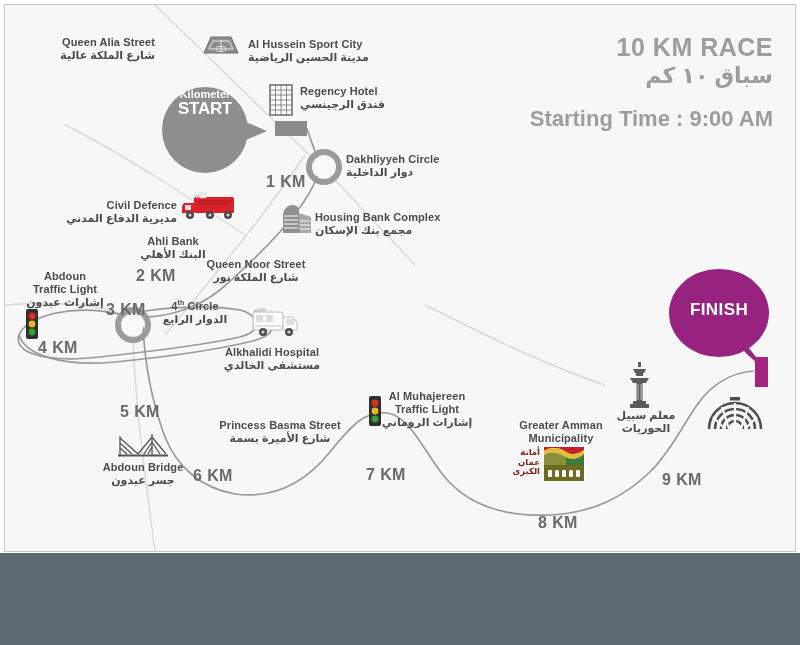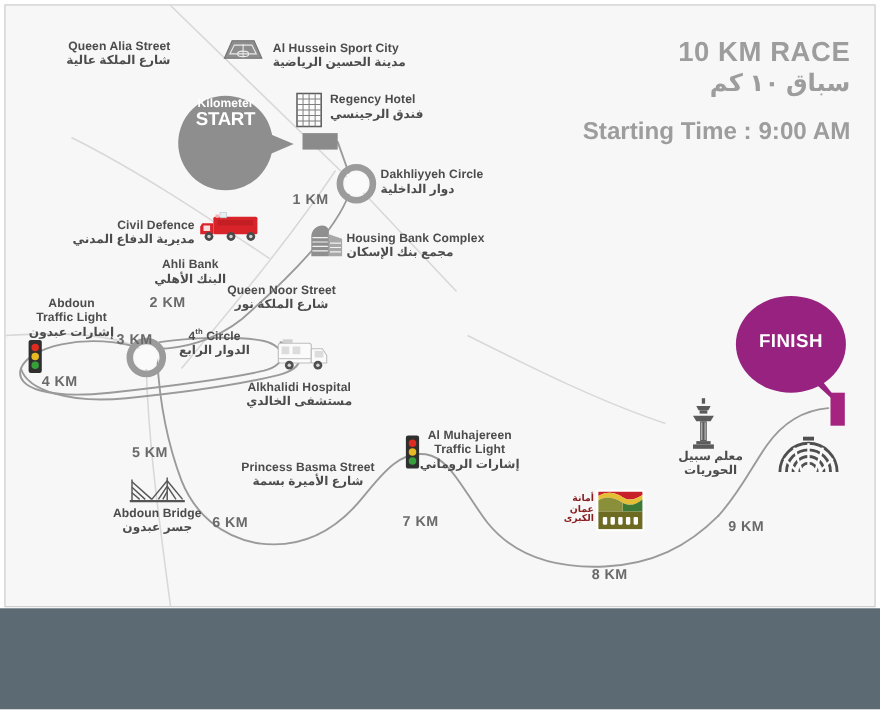--- a/index.html
+++ b/index.html
@@ -20,21 +20,21 @@
 
   
   .lbl{position:absolute;color:#4c4c4c;line-height:1.18;white-space:nowrap;}
   .lbl .en{font-size:11px;font-weight:bold;letter-spacing:.1px;}
   .lbl .ar{font-size:11px;font-weight:bold;direction:rtl;}
   .c{text-align:center;}
   .r{text-align:right;}
   .l{text-align:left;}
 
   
-  .km{position:absolute;color:#6a6a6a;font-size:13px;font-weight:bold;letter-spacing:.4px;white-space:nowrap;}
+  .km{position:absolute;color:#6a6a6a;font-size:16px;font-weight:bold;letter-spacing:.4px;white-space:nowrap;}
 
   
   #race-header{position:absolute;right:22px;top:28px;text-align:right;color:#9d9d9d;}
   #race-header .t1{font-size:25px;font-weight:bold;letter-spacing:.5px;line-height:1.15;}
   #race-header .t2{font-size:22px;font-weight:bold;direction:rtl;line-height:1.25;}
   #race-header .t3{font-size:22px;font-weight:bold;line-height:1.25;margin-top:16px;}
 
   
   #start-bubble{
     position:absolute;left:157px;top:82px;width:86px;height:86px;border-radius:50%;
@@ -336,20 +336,24 @@
       <div class="en">Abdoun Bridge</div>
       <div class="ar">جسر عبدون</div>
     </div>
 
     <div class="lbl c" style="left:370px;top:385px;width:104px;">
       <div class="en">Al Muhajereen</div>
       <div class="en">Traffic Light</div>
       <div class="ar">إشارات الروماني</div>
     </div>
 
+    <div class="lbl c" style="left:504px;top:414px;width:104px;">
+      <div class="en">Greater Amman</div>
+      <div class="en">Municipality</div>
+    </div>
     <div class="lbl r" style="left:495px;top:443px;width:40px;line-height:1.12;">
       <div class="ar" style="font-size:8.5px;color:#8a1f22;">أمانة</div>
       <div class="ar" style="font-size:8.5px;color:#8a1f22;">عمان</div>
       <div class="ar" style="font-size:8.5px;color:#8a1f22;">الكبرى</div>
     </div>
 
     <div class="lbl c" style="left:605px;top:404px;width:72px;">
       <div class="ar">معلم سبيل</div>
       <div class="ar">الحوريات</div>
     </div>

